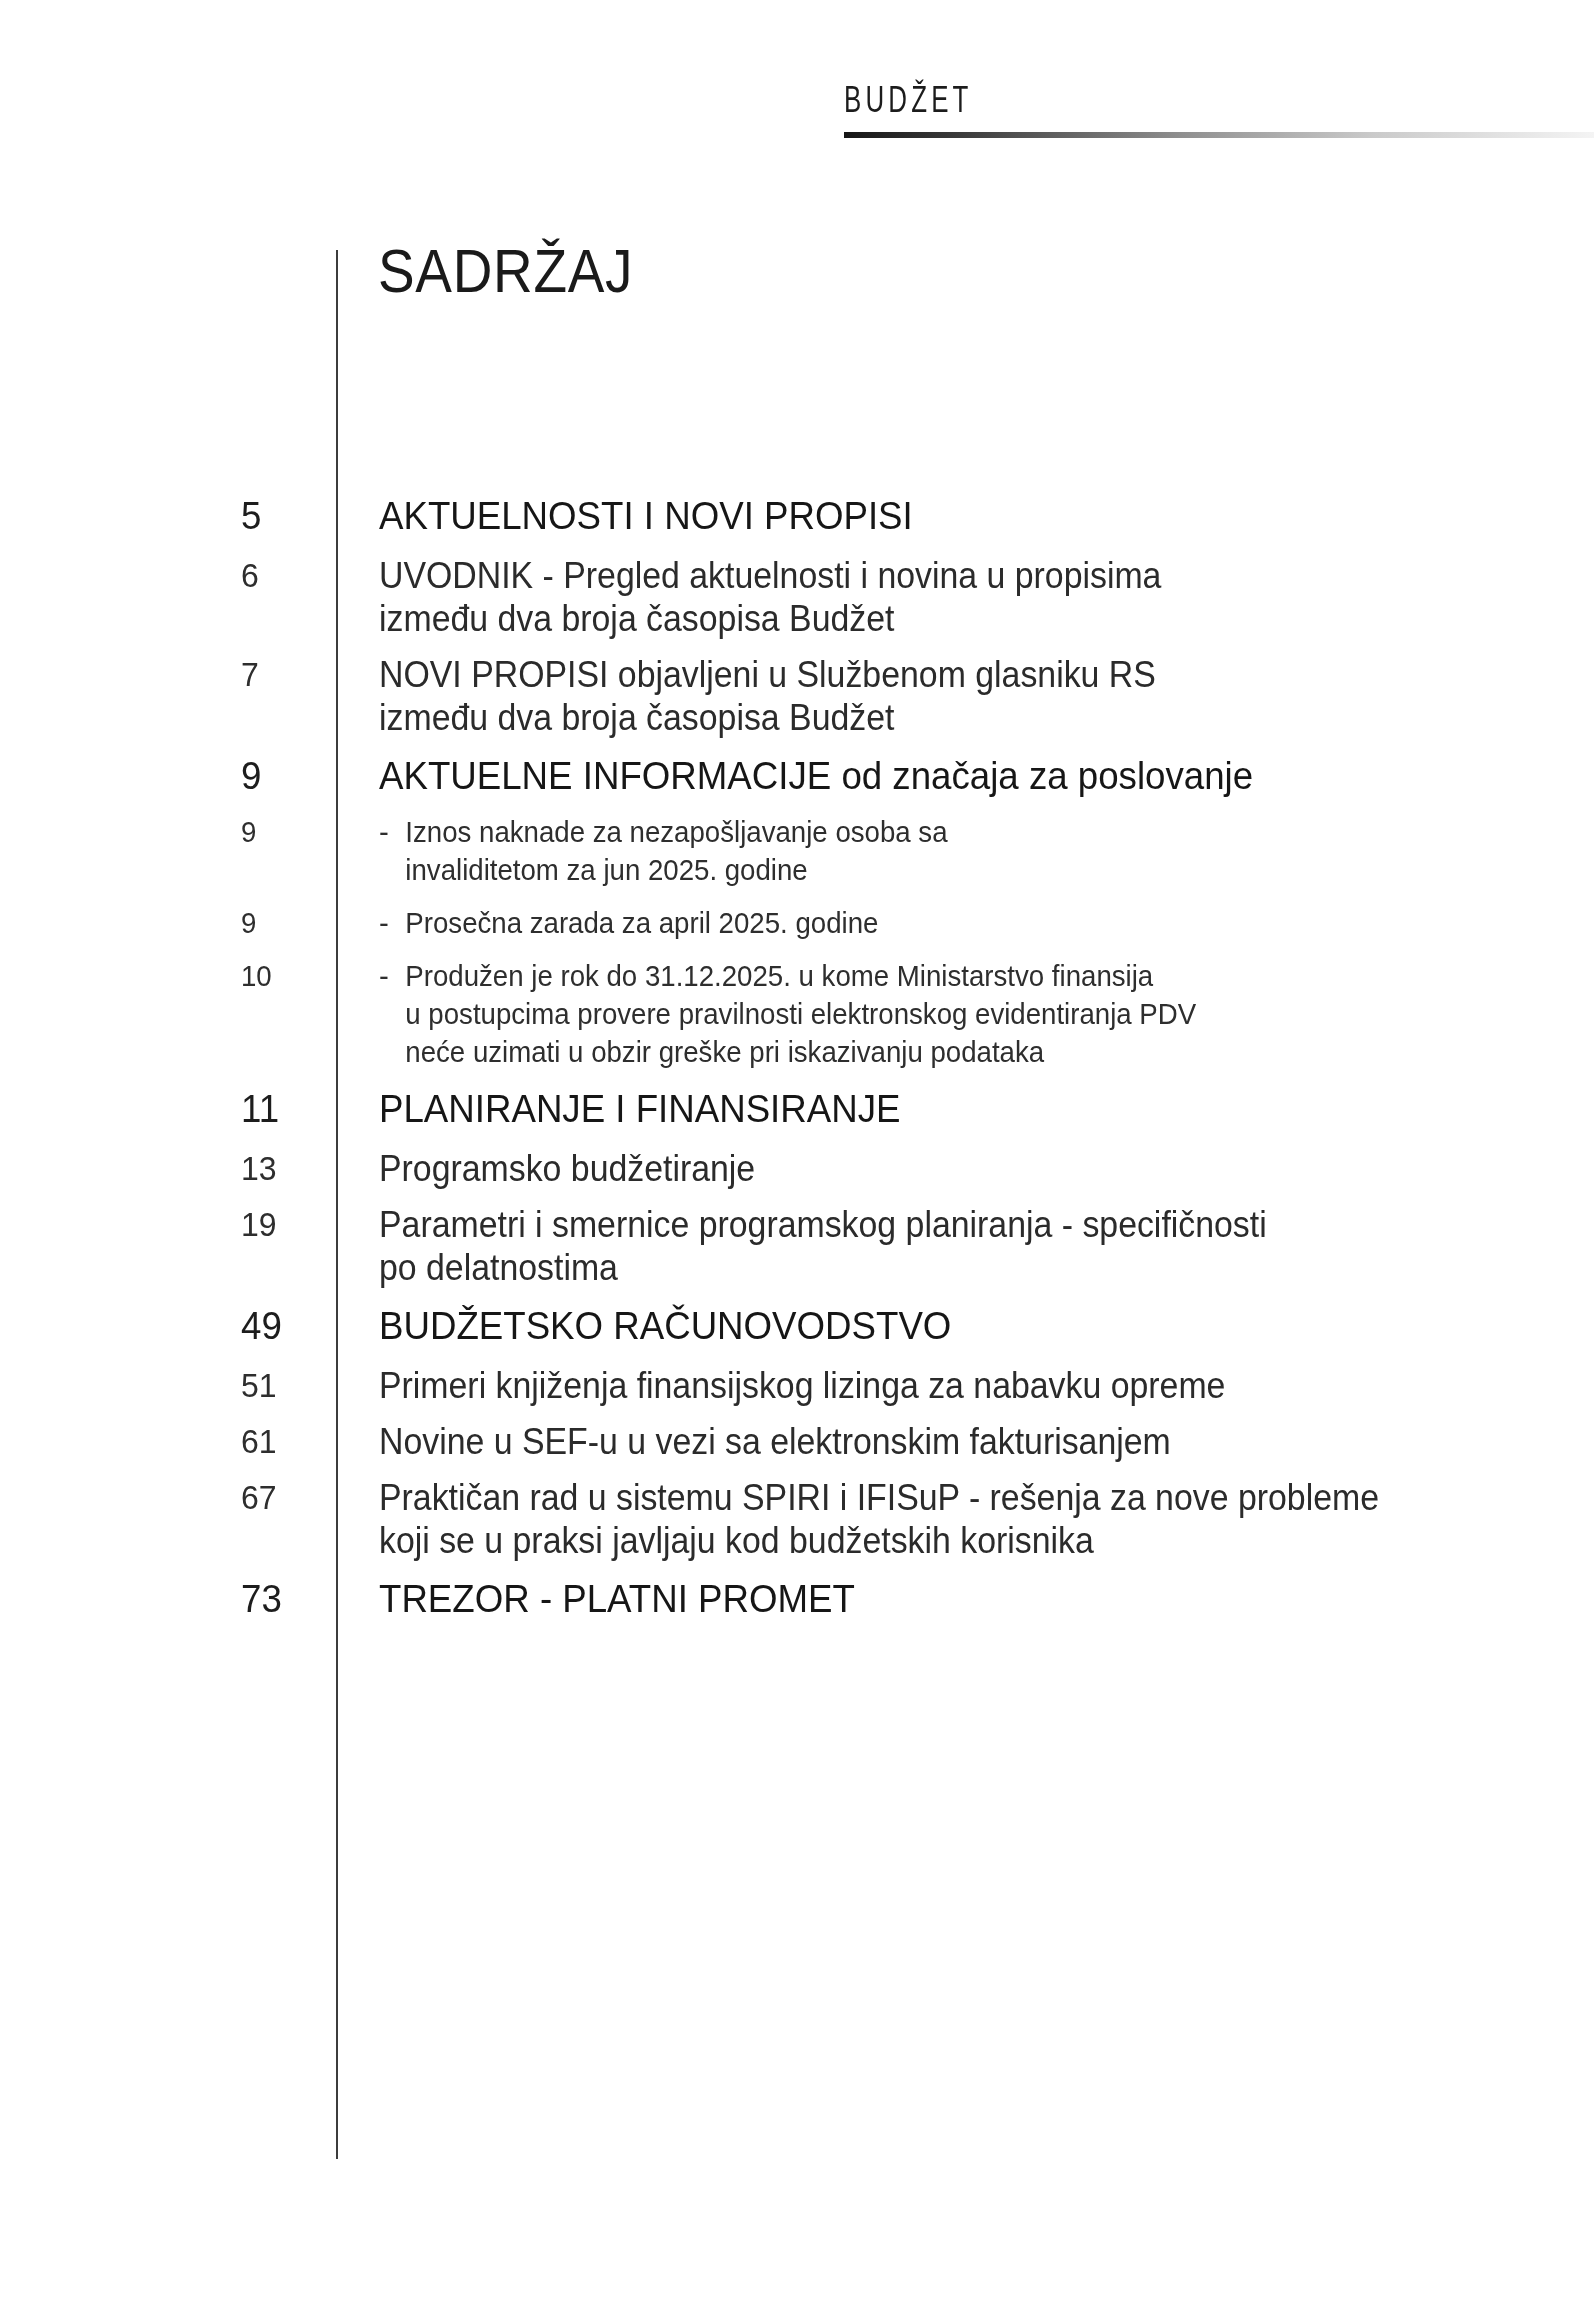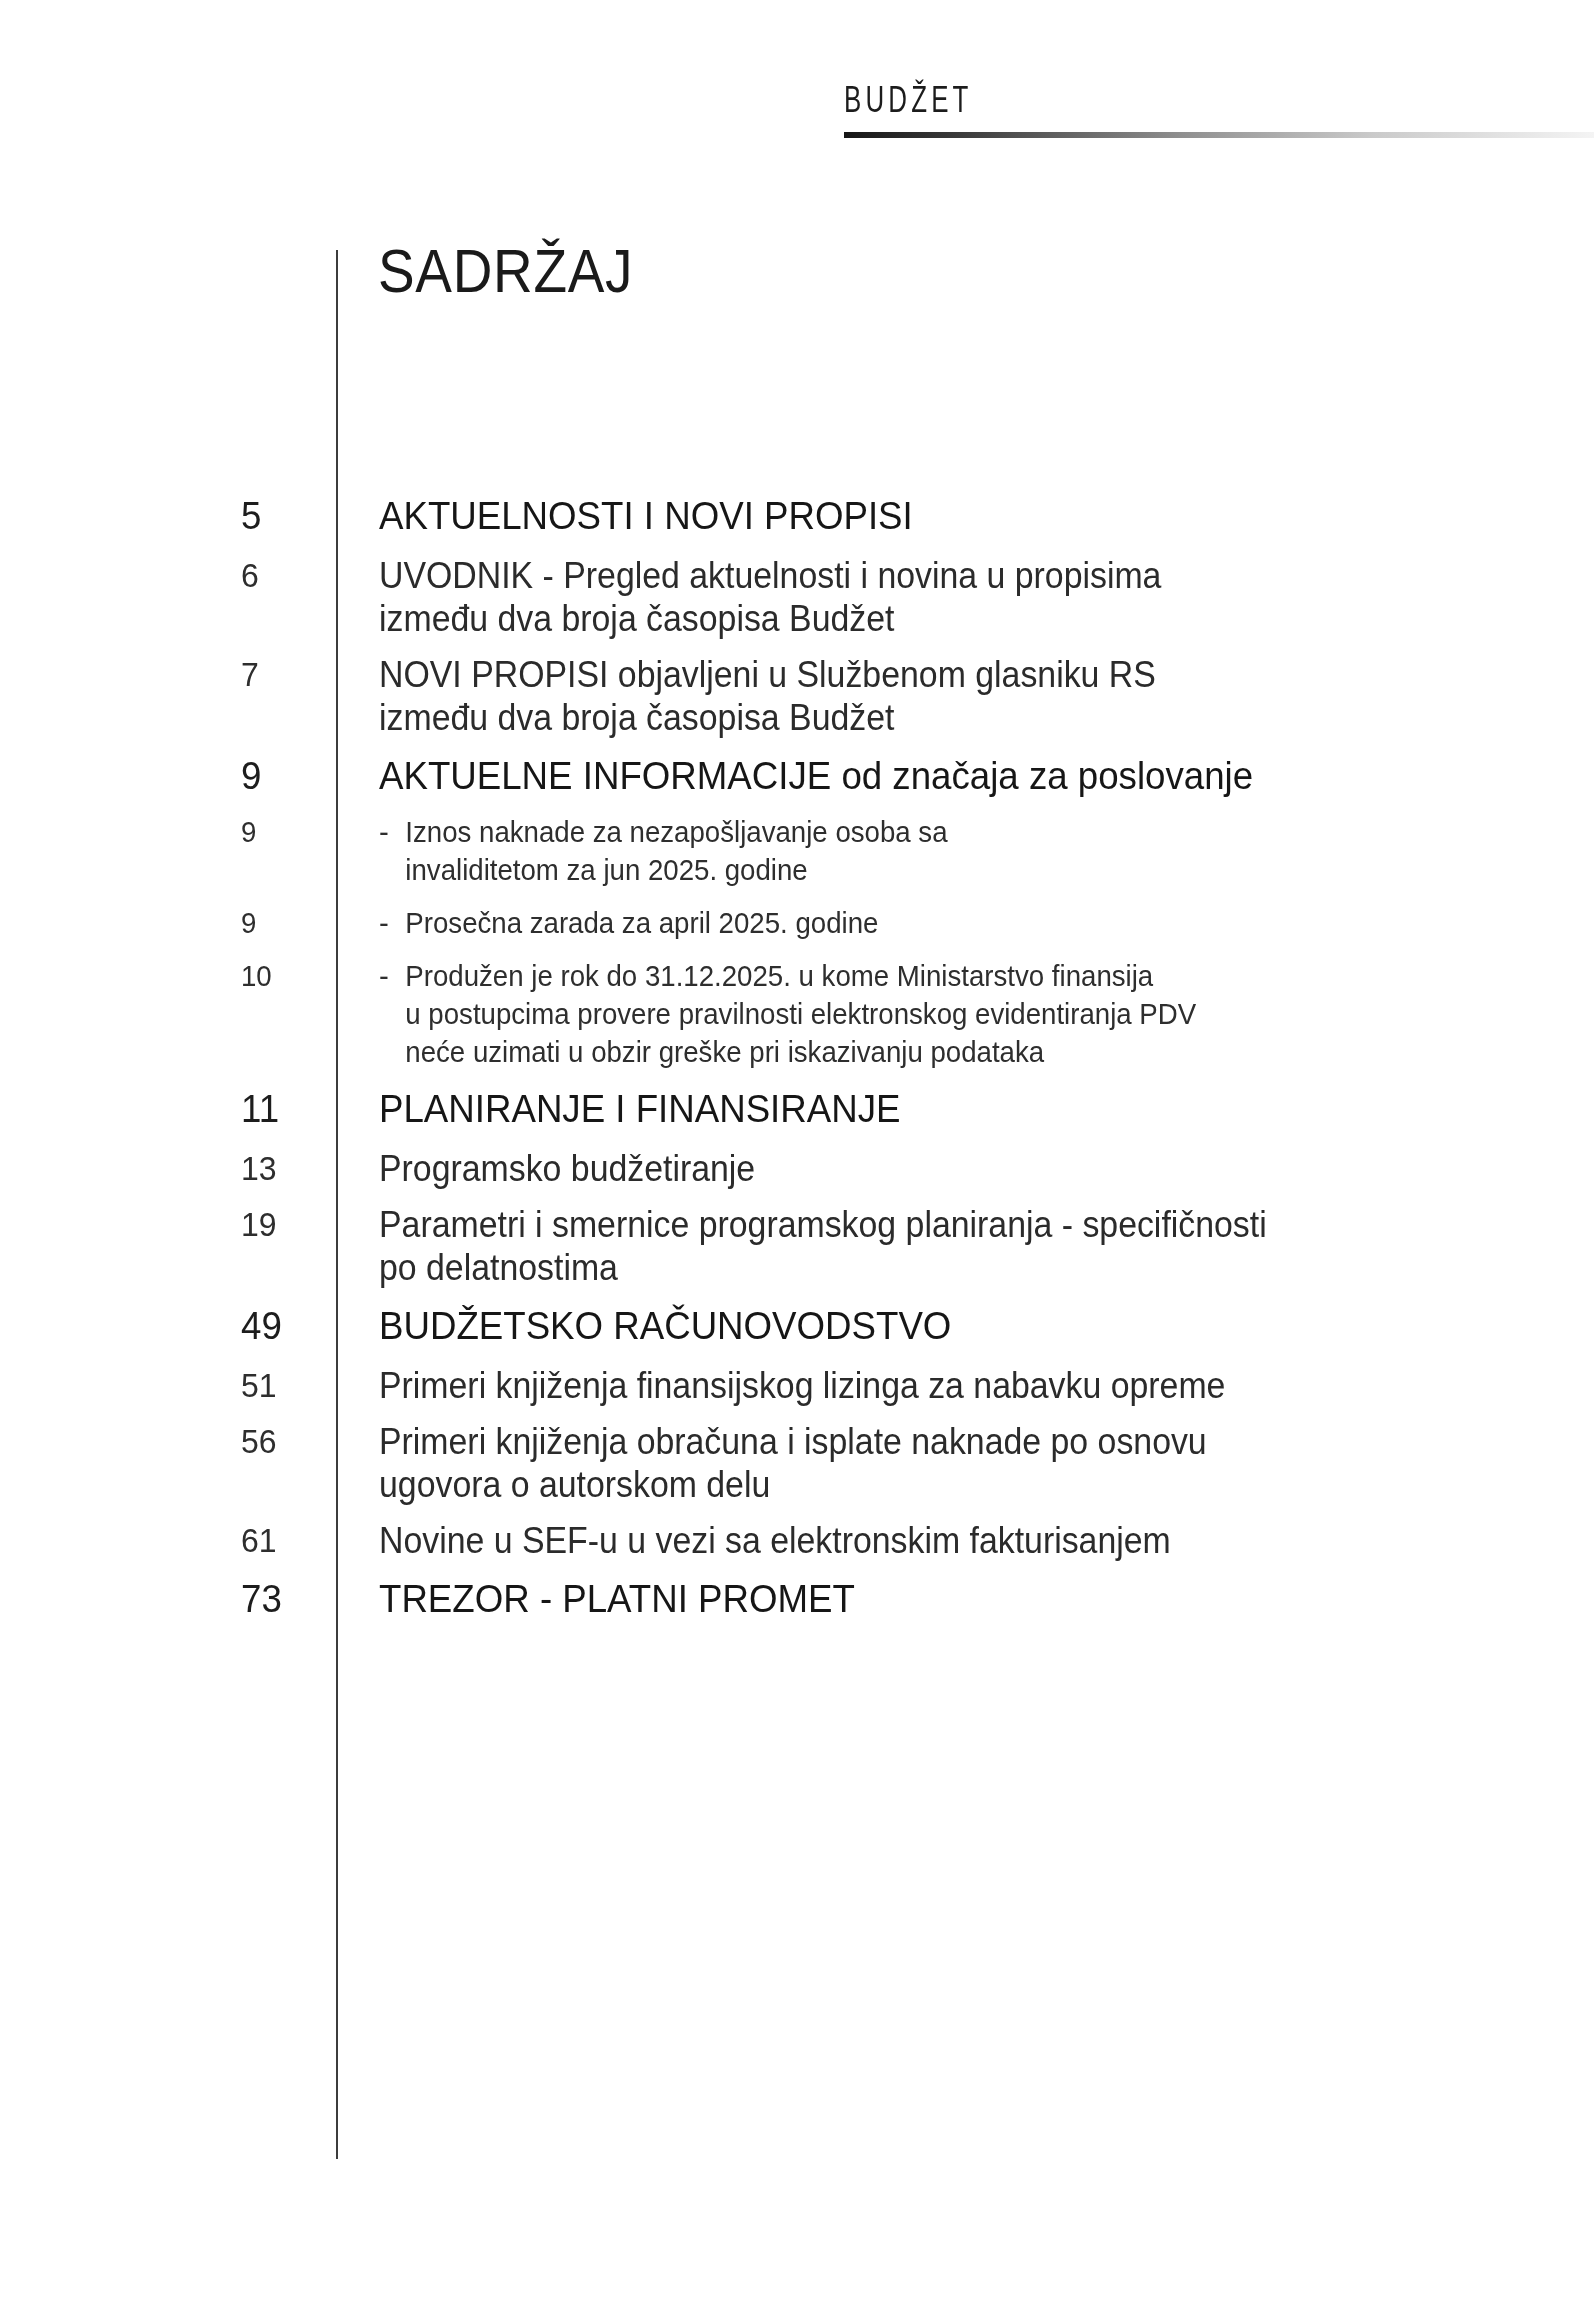--- a/index.html
+++ b/index.html
@@ -136,29 +136,29 @@
     <span class="num">49</span>
     
     <span class="text">BUDŽETSKO RAČUNOVODSTVO</span>
   </div>
       <div class="row entry">
     <span class="num">51</span>
     
     <span class="text">Primeri knjiženja finansijskog lizinga za nabavku opreme</span>
   </div>
       <div class="row entry">
-    <span class="num">56</span>
-    
-    <span class="text">Primeri knjiženja obračuna i isplate naknade po osnovu
-ugovora o autorskom delu</span>
-  </div>
-      <div class="row entry">
     <span class="num">61</span>
     
     <span class="text">Novine u SEF-u u vezi sa elektronskim fakturisanjem</span>
+  </div>
+      <div class="row entry">
+    <span class="num">67</span>
+    
+    <span class="text">Praktičan rad u sistemu SPIRI i IFISuP - rešenja za nove probleme
+koji se u praksi javljaju kod budžetskih korisnika</span>
   </div>
       <div class="row section">
     <span class="num">73</span>
     
     <span class="text">TREZOR - PLATNI PROMET</span>
   </div>
     </div>
 </div>
 
 

